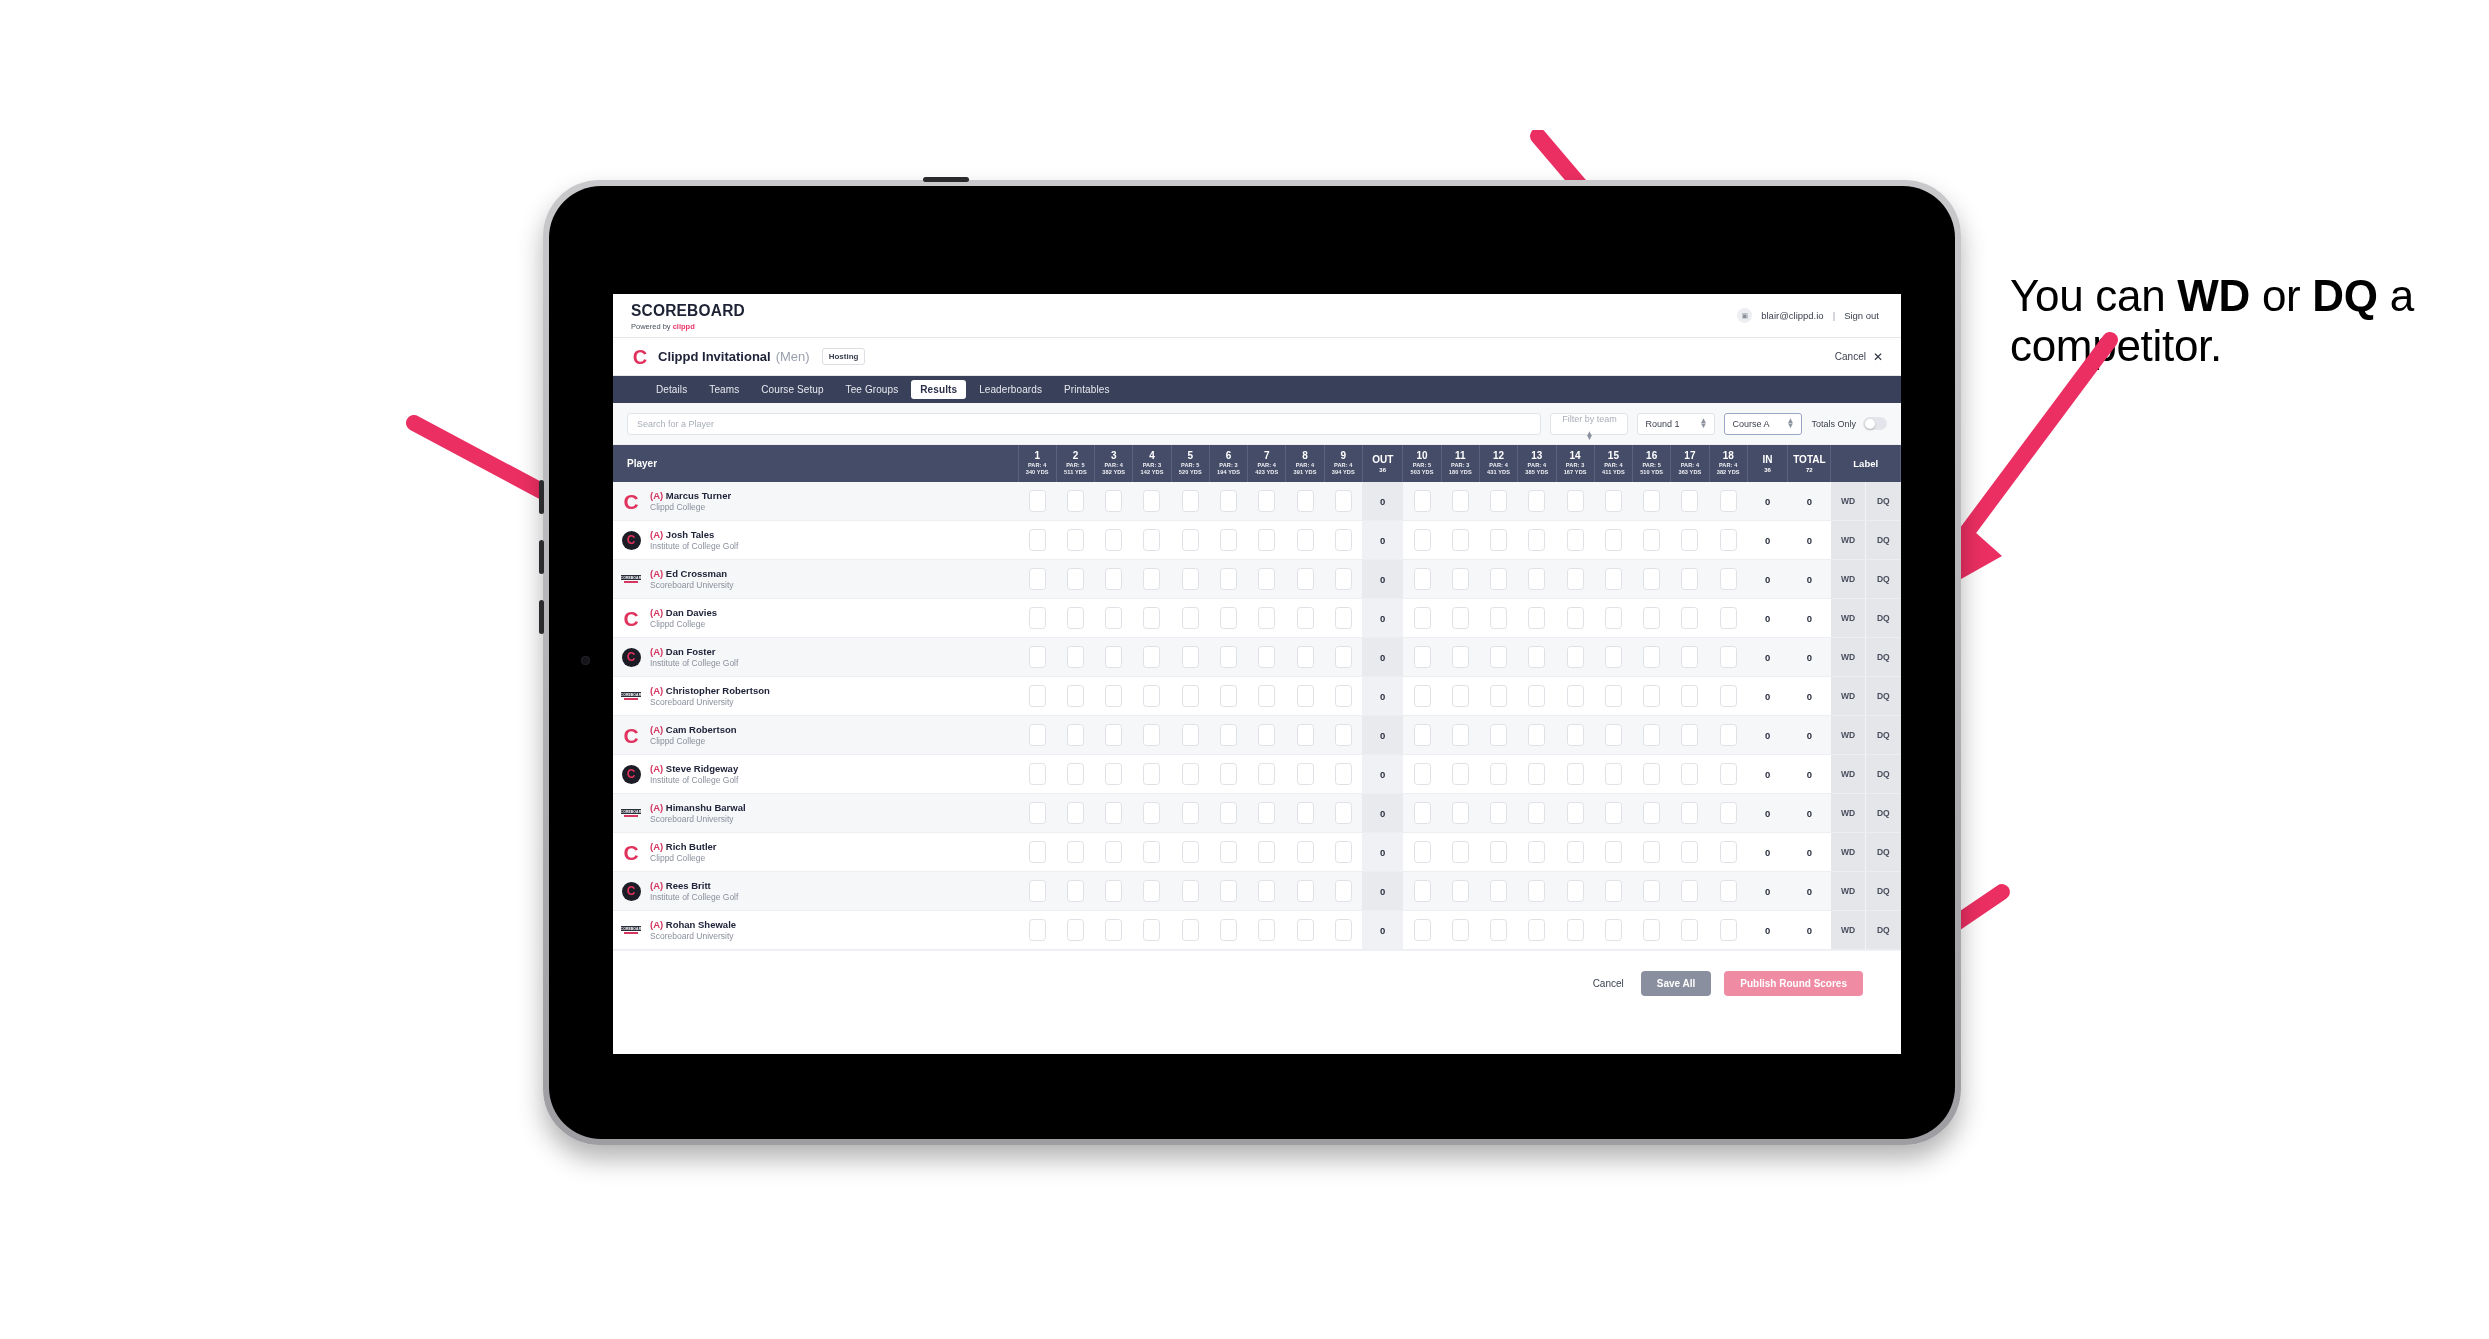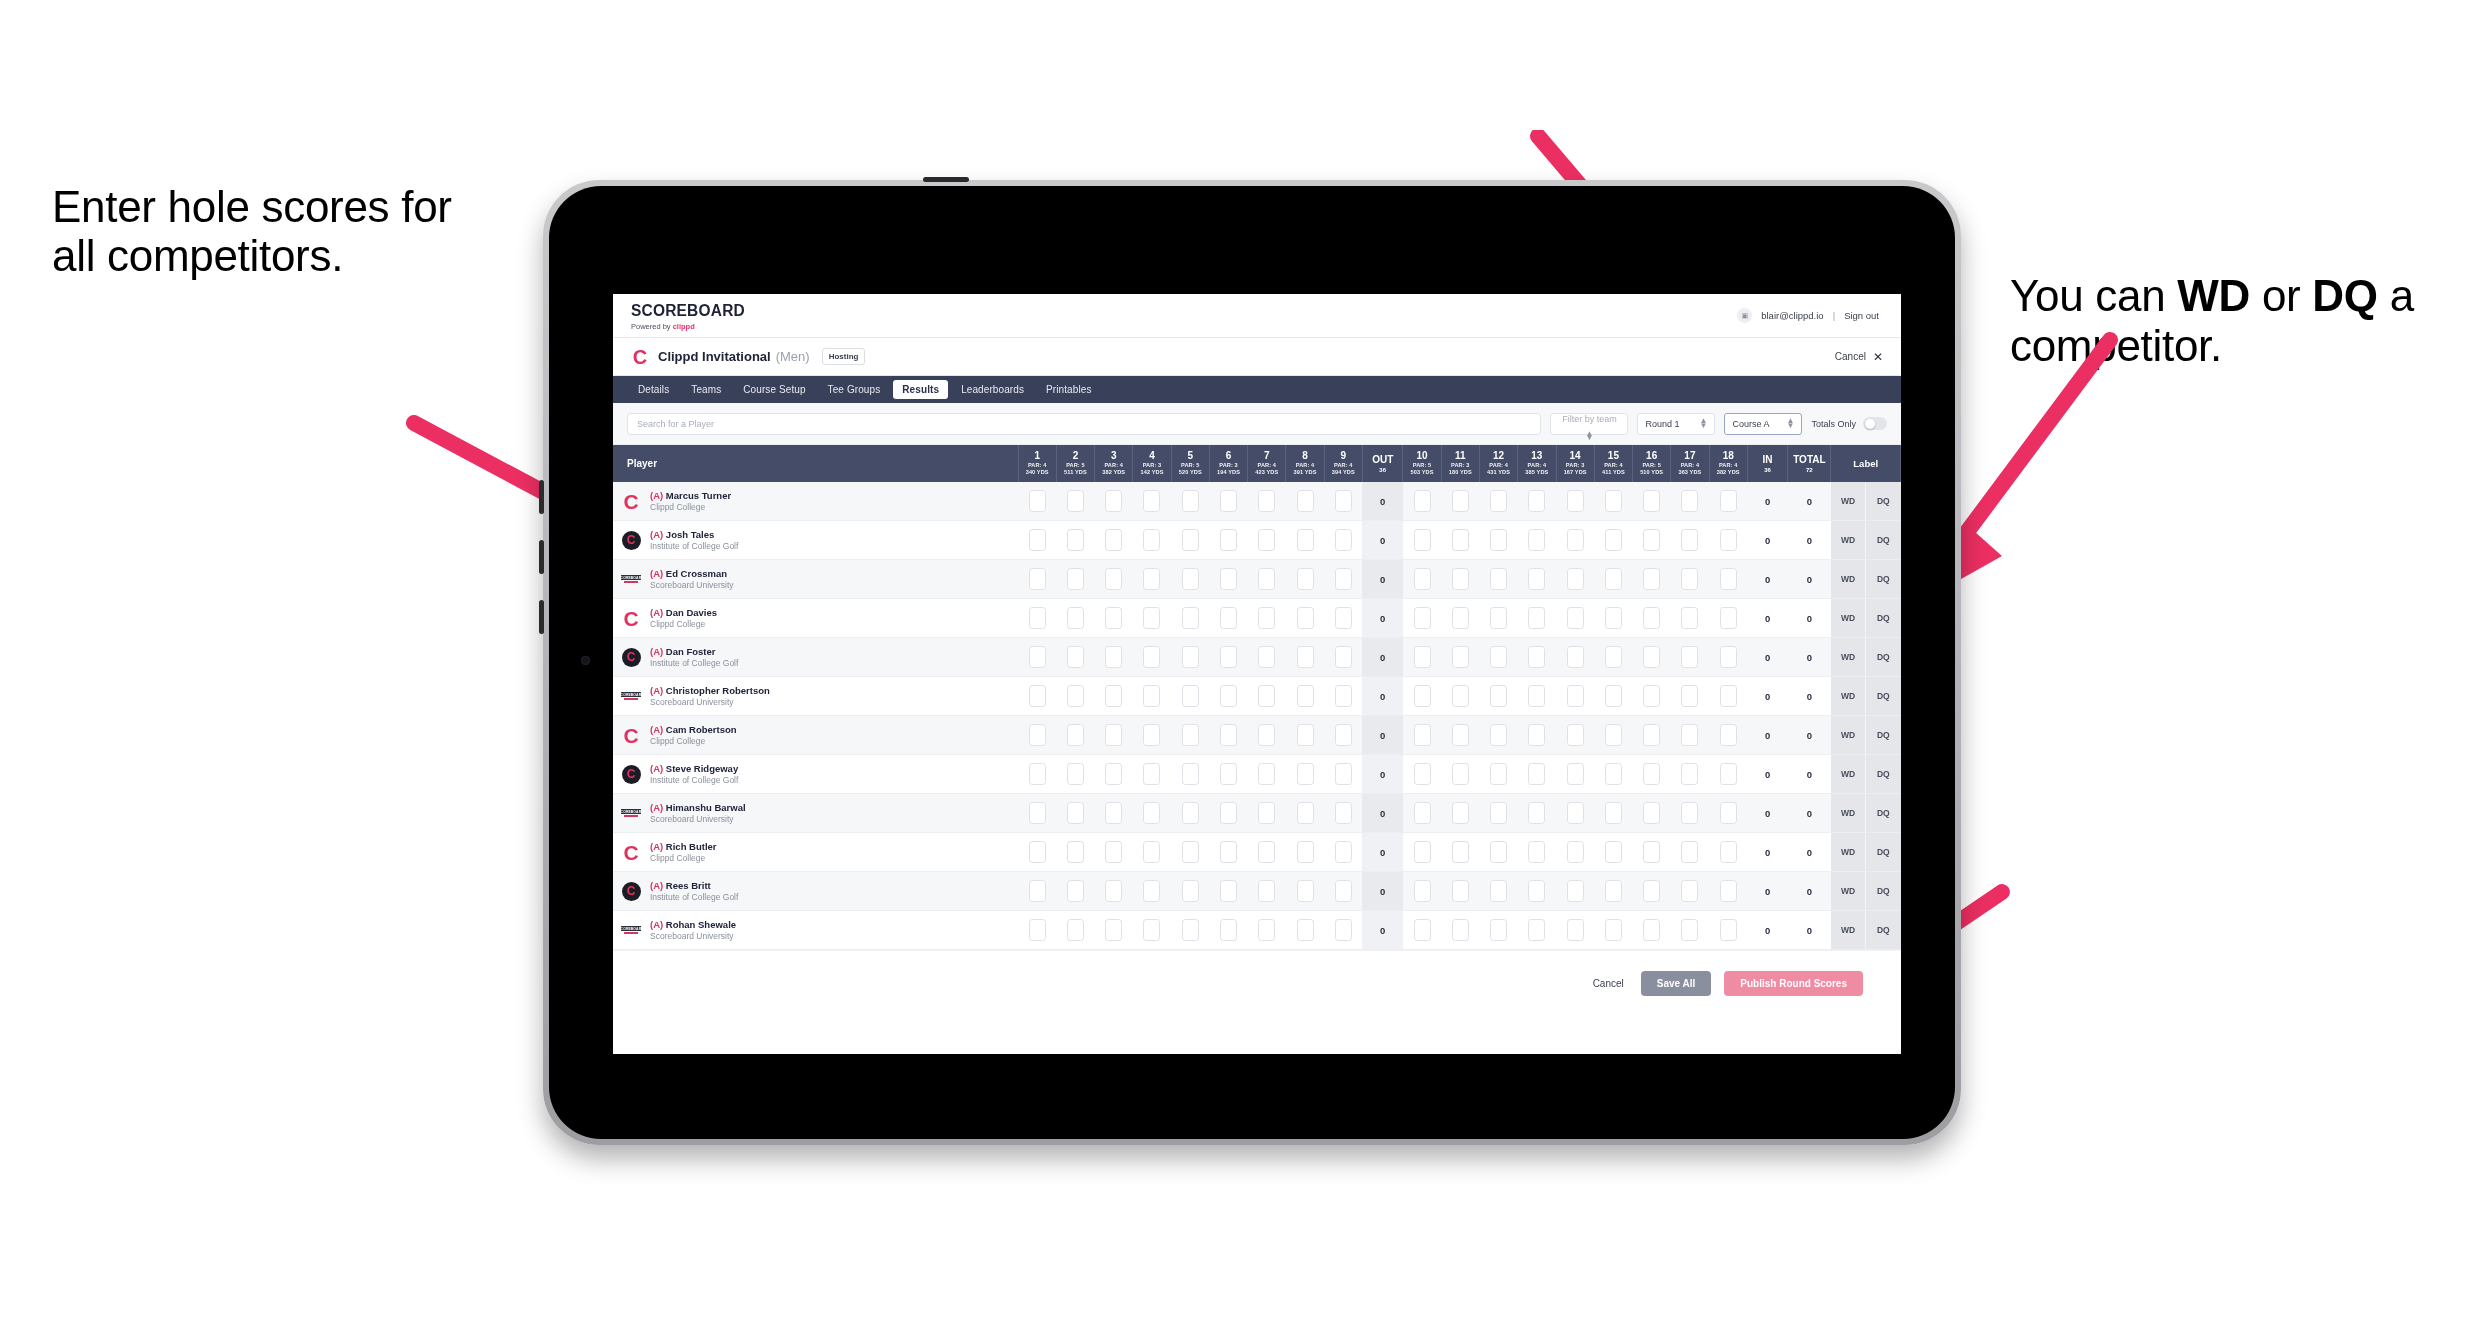--- a/index.html
+++ b/index.html
@@ -127,21 +127,21 @@
   }
   .tour-cancel {
     margin-left:auto; font-size:10px; color:#3a3f4d; display:flex;
     align-items:center; gap:7px; cursor:pointer;
   }
   .tour-cancel .x { font-size:12px; color:#2b2f3c; }
 
   
   #tabs {
     height: 27px; background:#39405a;
-    display:flex; align-items:center; padding:0 16px; gap:4px;
+    display:flex; align-items:center; padding:0 34px; gap:4px;
   }
   .tab {
     font-size:10px; color:#e7e9ef; padding:4px 9px; border-radius:3px;
     cursor:pointer; letter-spacing:.1px;
   }
   .tab.active { background:#ffffff; color:#2b3048; font-weight:600; }
 
   
   #filters {
     height: 42px; background:#f7f8fa; display:flex; align-items:center;
@@ -254,21 +254,20 @@
   .btn-publish {
     font-size:10px; color:#fff; background:#f08ba4; border-radius:4px;
     padding:7px 16px; font-weight:600; cursor:pointer;
   }
 </style>
 </head>
 <body>
 
 <div id="stage">
 
-  <div class="anno" id="anno-left">Enter hole scores for all competitors.</div>
 
   <div class="anno" id="anno-right1">
     <span>You can </span><b>WD</b><span> or </span><b>DQ</b><span> a competitor.</span>
   </div>
 
 
   <svg class="arrow" style="left:1520px; top:130px;" width="260" height="290" viewBox="0 0 260 290">
     <path d="M18,6 L200,220" stroke="#ec2f63" stroke-width="16" fill="none" stroke-linecap="round"></path>
     <path d="M243,272 L176,196 L218,184 Z" fill="#ec2f63"></path>
   </svg>

